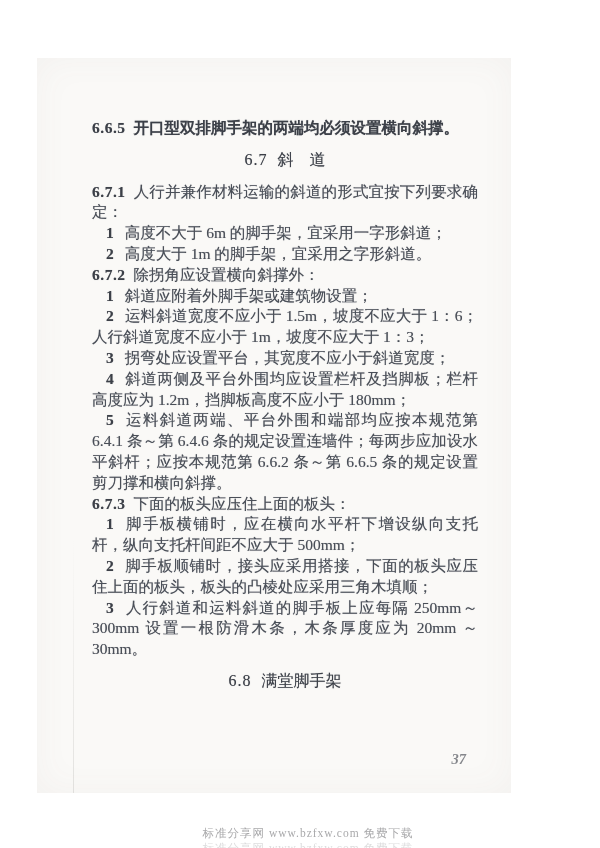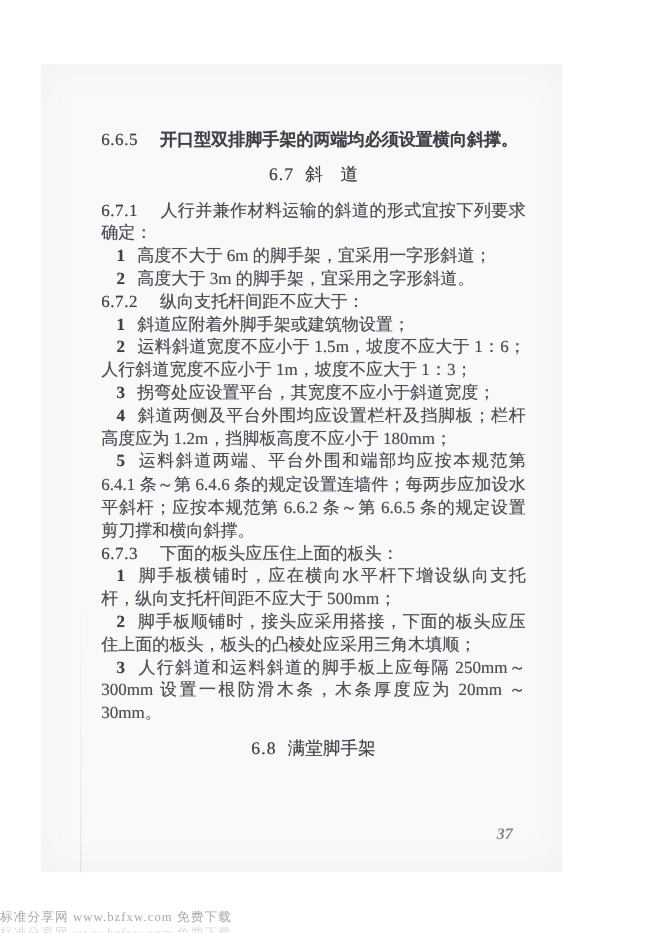--- a/index.html
+++ b/index.html
@@ -29,23 +29,23 @@
     width: 386px;
     font-size: 15.5px;
     line-height: 20.8px;
     color: var(--text-color, #4a4f58);
     text-align: justify;
     text-shadow: 0 0 0.7px rgba(74,79,88,0.55);
   }
   .blk { margin: 0; }
   .blk.item { text-indent: 14px; }
   .blk .cnum {
-    font-weight: normal;
+    font-weight: bold;
     color: var(--bold-color, #3c4048);
-    margin-right: 20px;
+    margin-right: 8px;
     letter-spacing: 0.5px;
   }
   .blk .inum {
     font-weight: bold;
     color: var(--bold-color, #3c4048);
     margin-right: 11px;
   }
   .blk.clause-bold { font-weight: bold; color: var(--bold-color, #3c4048); }
   .blk.heading {
     text-align: center;
@@ -61,44 +61,44 @@
     left: 343px; top: 693px;
     width: 86px;
     text-align: right;
     font-style: italic;
     font-size: 14.5px;
     color: var(--pagenum-color, #85878c);
     font-weight: bold;
   }
   .watermark {
     position: absolute;
-    left: 0; right: 0;
+    left: 16px; right: 0;
     top: 826px;
-    text-align: left;
+    text-align: center;
     font-size: 11.5px;
     letter-spacing: 1px;
     color: var(--watermark-color, #a9a9ab);
   }
   .watermark.echo {
     top: 841px;
     opacity: 0.4;
     filter: blur(0.5px);
   }
 </style>
 </head>
 <body>
 
 <div class="scan-page">
   <div class="content" id="doc-content">
       <div class="blk clause-bold"><span class="cnum">6.6.5</span><span>开口型双排脚手架的两端均必须设置横向斜撑。</span></div>
       <div class="blk heading"><span class="hnum">6.7</span><span>斜　道</span></div>
       <div class="blk clause"><span class="cnum">6.7.1</span><span>人行并兼作材料运输的斜道的形式宜按下列要求确定：</span></div>
       <div class="blk item"><span class="inum">1</span><span>高度不大于 6m 的脚手架，宜采用一字形斜道；</span></div>
-      <div class="blk item"><span class="inum">2</span><span>高度大于 3m 的脚手架，宜采用之字形斜道。</span></div>
-      <div class="blk clause"><span class="cnum">6.7.2</span><span>纵向支托杆间距不应大于：</span></div>
+      <div class="blk item"><span class="inum">2</span><span>高度大于 1m 的脚手架，宜采用之字形斜道。</span></div>
+      <div class="blk clause"><span class="cnum">6.7.2</span><span>除拐角应设置横向斜撑外：</span></div>
       <div class="blk item"><span class="inum">1</span><span>斜道应附着外脚手架或建筑物设置；</span></div>
       <div class="blk item"><span class="inum">2</span><span>运料斜道宽度不应小于 1.5m，坡度不应大于 1：6；人行斜道宽度不应小于 1m，坡度不应大于 1：3；</span></div>
       <div class="blk item"><span class="inum">3</span><span>拐弯处应设置平台，其宽度不应小于斜道宽度；</span></div>
       <div class="blk item"><span class="inum">4</span><span>斜道两侧及平台外围均应设置栏杆及挡脚板；栏杆高度应为 1.2m，挡脚板高度不应小于 180mm；</span></div>
       <div class="blk item"><span class="inum">5</span><span>运料斜道两端、平台外围和端部均应按本规范第 6.4.1 条～第 6.4.6 条的规定设置连墙件；每两步应加设水平斜杆；应按本规范第 6.6.2 条～第 6.6.5 条的规定设置剪刀撑和横向斜撑。</span></div>
       <div class="blk clause"><span class="cnum">6.7.3</span><span>下面的板头应压住上面的板头：</span></div>
       <div class="blk item"><span class="inum">1</span><span>脚手板横铺时，应在横向水平杆下增设纵向支托杆，纵向支托杆间距不应大于 500mm；</span></div>
       <div class="blk item"><span class="inum">2</span><span>脚手板顺铺时，接头应采用搭接，下面的板头应压住上面的板头，板头的凸棱处应采用三角木填顺；</span></div>
       <div class="blk item"><span class="inum">3</span><span>人行斜道和运料斜道的脚手板上应每隔 250mm～300mm 设置一根防滑木条，木条厚度应为 20mm ～30mm。</span></div>
       <div class="blk heading"><span class="hnum">6.8</span><span>满堂脚手架</span></div>

